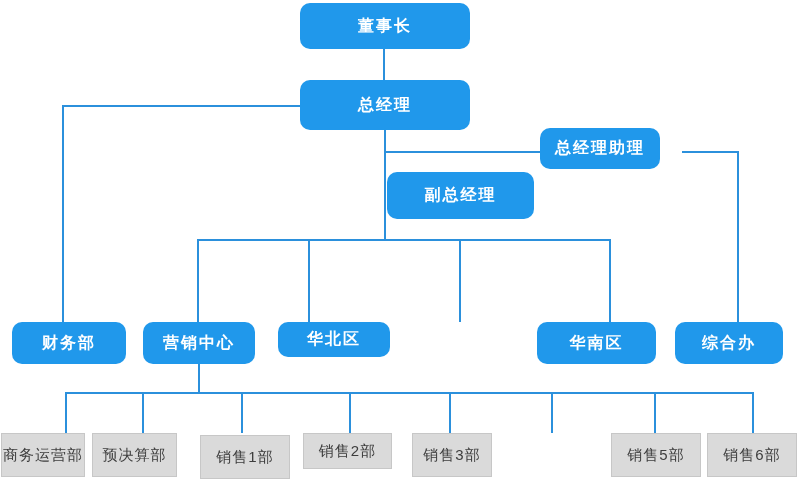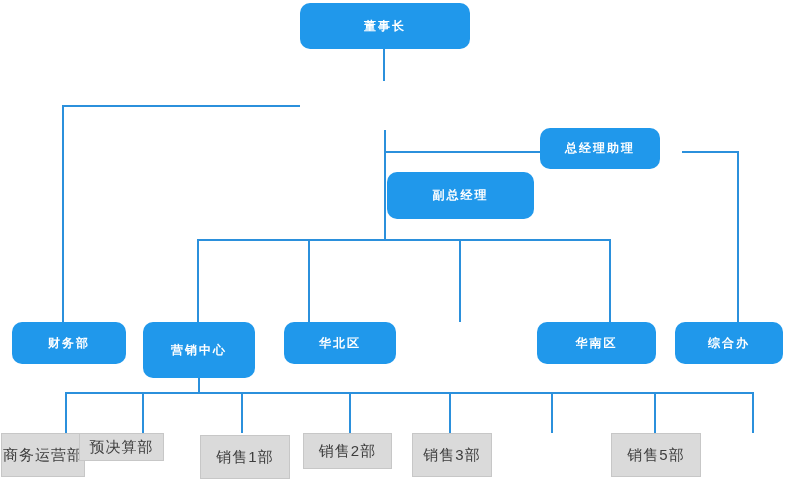--- a/index.html
+++ b/index.html
@@ -31,21 +31,21 @@
     box-sizing:border-box;
     text-align:center;
     white-space:nowrap;
     cursor:default;
   }
   .node.blue{
     background:var(--node-fill);
     color:var(--node-text);
     border-radius:10px;
     font-weight:bold;
-    font-size:12px;
+    font-size:16px;
     letter-spacing:2px;
   }
   .node.gray{
     background:var(--leaf-fill);
     border:1px solid var(--leaf-border);
     color:var(--leaf-text);
     border-radius:0;
     font-size:15px;
     letter-spacing:1px;
   }
@@ -72,29 +72,31 @@
   <div class="ln v" style="left:65px;top:392px;height:41px"></div>
   <div class="ln v" style="left:142px;top:392px;height:41px"></div>
   <div class="ln v" style="left:241px;top:392px;height:41px"></div>
   <div class="ln v" style="left:349px;top:392px;height:41px"></div>
   <div class="ln v" style="left:449px;top:392px;height:41px"></div>
   <div class="ln v" style="left:551px;top:392px;height:41px"></div>
   <div class="ln v" style="left:654px;top:392px;height:41px"></div>
   <div class="ln v" style="left:752px;top:392px;height:41px"></div>
 
   <div class="node blue" style="left:300px;top:3px;width:170px;height:46px">董事长</div>
+  <div class="node blue" style="left:300px;top:80px;width:170px;height:50px">总经理</div>
   <div class="node blue" style="left:540px;top:128px;width:120px;height:41px">总经理助理</div>
   <div class="node blue" style="left:387px;top:172px;width:147px;height:47px">副总经理</div>
 
   <div class="node blue" style="left:12px;top:322px;width:114px;height:42px">财务部</div>
-  <div class="node blue" style="left:143px;top:322px;width:112px;height:56px">营销中心</div>
-  <div class="node blue" style="left:284px;top:322px;width:112px;height:42px">华北区</div>
+  <div class="node blue" style="left:143px;top:322px;width:112px;height:42px">营销中心</div>
+  <div class="node blue" style="left:278px;top:322px;width:112px;height:35px">华北区</div>
   <div class="node blue" style="left:537px;top:322px;width:119px;height:42px">华南区</div>
   <div class="node blue" style="left:675px;top:322px;width:108px;height:42px">综合办</div>
 
   <div class="node gray" style="left:1px;top:433px;width:84px;height:44px">商务运营部</div>
-  <div class="node gray" style="left:79px;top:433px;width:85px;height:28px">预决算部</div>
+  <div class="node gray" style="left:92px;top:433px;width:85px;height:44px">预决算部</div>
   <div class="node gray" style="left:200px;top:435px;width:90px;height:44px">销售1部</div>
   <div class="node gray" style="left:303px;top:433px;width:89px;height:36px">销售2部</div>
   <div class="node gray" style="left:412px;top:433px;width:80px;height:44px">销售3部</div>
   <div class="node gray" style="left:611px;top:433px;width:90px;height:44px">销售5部</div>
+  <div class="node gray" style="left:707px;top:433px;width:90px;height:44px">销售6部</div>
 
 </div>
 
 </body></html>

